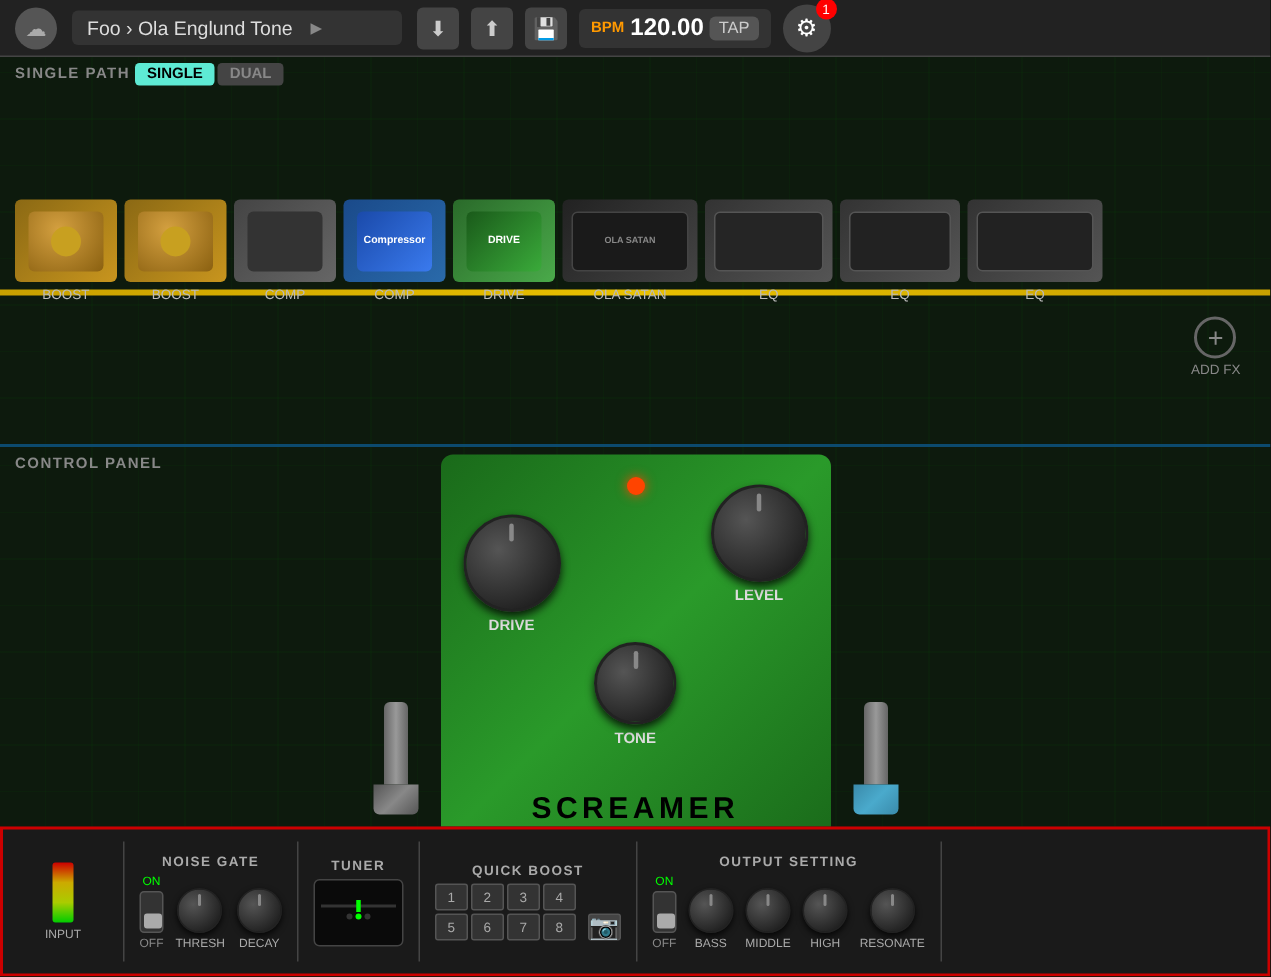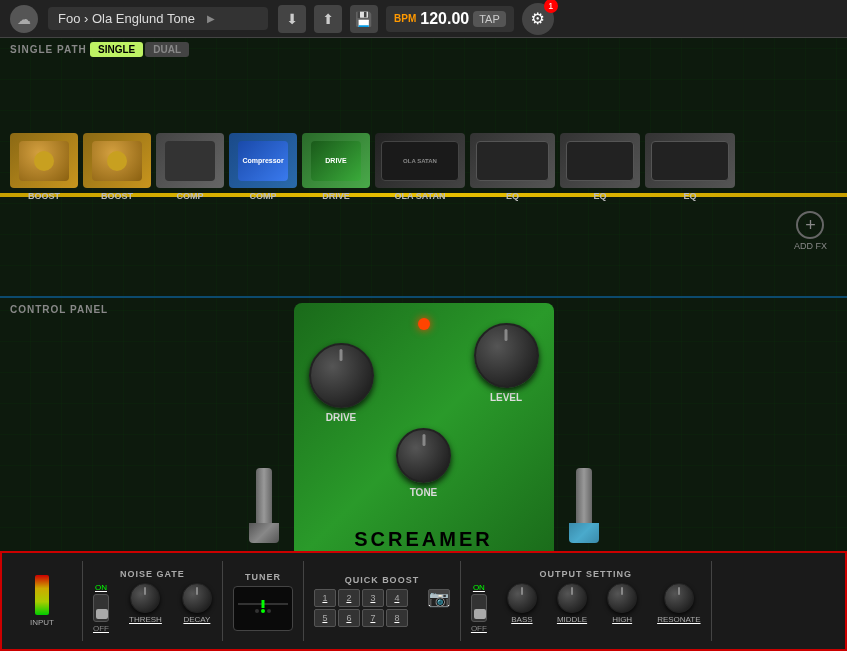--- a/index.html
+++ b/index.html
@@ -142,21 +142,21 @@
       z-index: 10;
     }
     .path-btn {
       padding: 2px 8px;
       font-size: 10px;
       font-weight: bold;
       border-radius: 3px;
       cursor: pointer;
       border: none;
     }
-    .path-btn.active { background: #bef264; color: #000; }
+    .path-btn.active { background: #5eead4; color: #000; }
     .path-btn.inactive { background: #444; color: #888; }
 
     
     .signal-line {
       position: absolute;
       top: 155px;
       left: 0; right: 0;
       height: 4px;
       background: linear-gradient(to right, #c8a000, #e8c000, #c8a000);
       z-index: 5;
@@ -190,21 +190,20 @@
       font-weight: bold;
       color: #fff;
       position: relative;
       overflow: hidden;
     }
     .pedal-label {
       font-size: 9px;
       color: #bbb;
       margin-top: 3px;
       text-align: center;
-      font-weight: bold;
     }
 
     
     .boost1 { background: linear-gradient(135deg, #8B6914, #c8951e); }
     .boost2 { background: linear-gradient(135deg, #8B6914, #c8951e); }
     .gate { background: linear-gradient(135deg, #444, #666); }
     .comp { background: linear-gradient(135deg, #1a4a8a, #2a6aaa); }
     .drive { background: linear-gradient(135deg, #2a6a2a, #4aaa4a); }
     .ola-satan { background: linear-gradient(135deg, #222, #444); }
     .eq1, .eq2, .eq3 { background: linear-gradient(135deg, #333, #555); }
@@ -360,23 +359,22 @@
       gap: 4px;
     }
     .control-group-title {
       font-size: 9px;
       color: #aaa;
       font-weight: bold;
       letter-spacing: 1px;
     }
     .control-group-inner {
       display: flex;
-      align-items: flex-start;
-      gap: 20px;
-      text-decoration: underline;
+      align-items: flex-end;
+      gap: 8px;
     }
 
     .mini-knob {
       width: 30px; height: 30px;
       border-radius: 50%;
       background: radial-gradient(circle at 35% 35%, #555, #111);
       box-shadow: 0 2px 4px rgba(0,0,0,0.8);
       border: 1px solid #222;
       position: relative;
       cursor: pointer;

